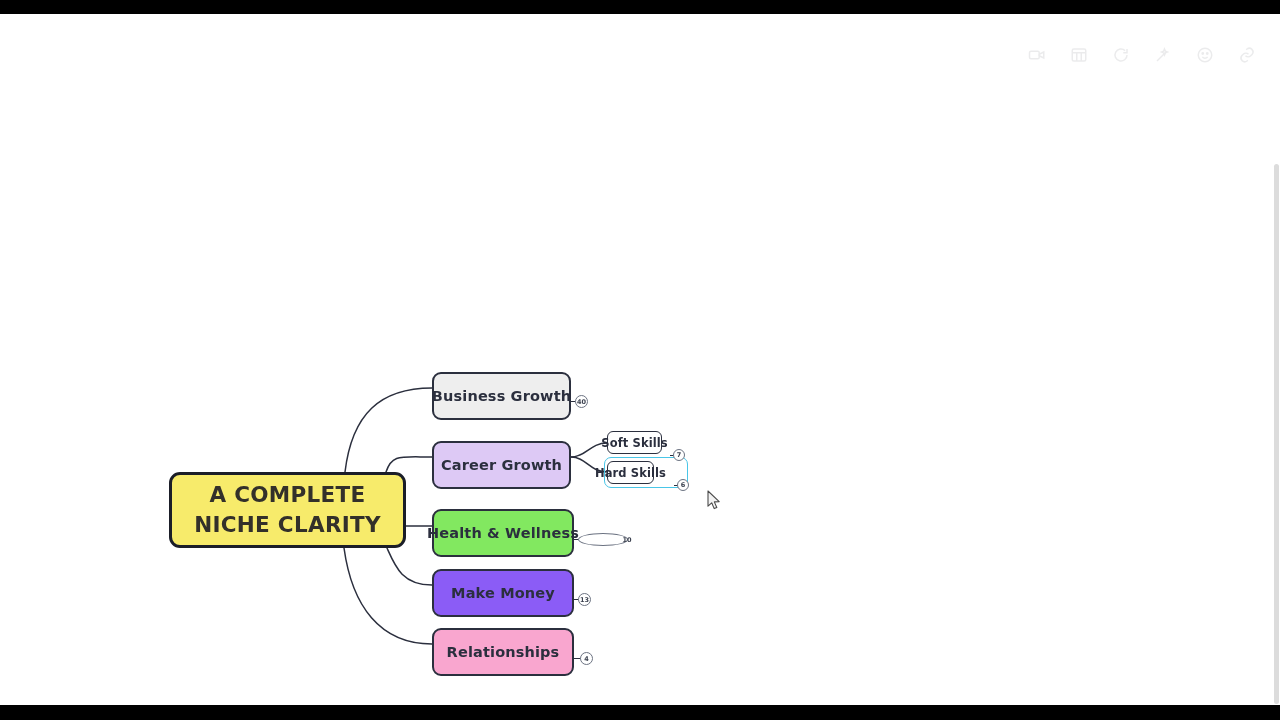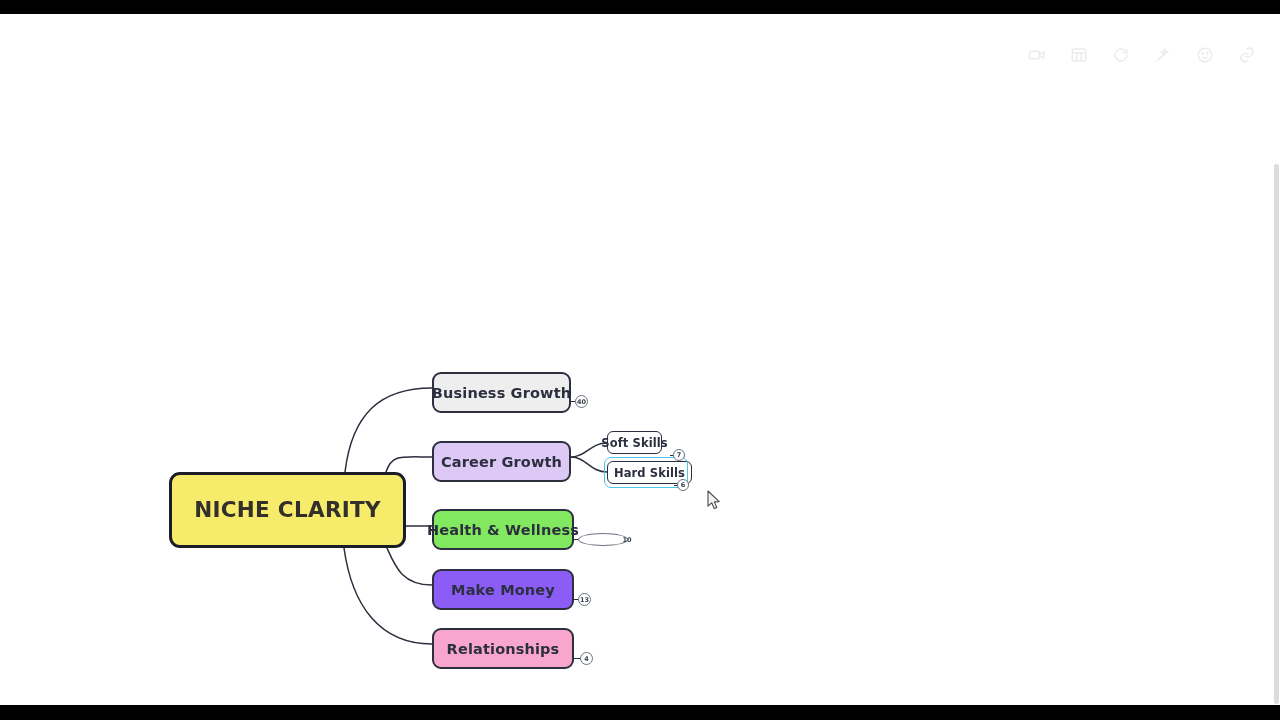--- a/index.html
+++ b/index.html
@@ -109,21 +109,21 @@
     font-size: 21.5px;
     letter-spacing: 0.3px;
     line-height: 1.32;
     color: #33302a;
     text-align: center;
   }
   .node-root .rl { display: block; }
 
   
   .node-branch {
-    height: 41px;
+    height: 48px;
     font-size: 14.5px;
     font-weight: 600;
     letter-spacing: 0.15px;
   }
   .n-business   { left: 432px; top: 358px; width: 139px; background: #eeeeee; }
   .n-career     { left: 432px; top: 427px; width: 139px; background: #ddc9f5; }
   .n-health     { left: 432px; top: 495px; width: 142px; background: #82e860; }
   .n-money      { left: 432px; top: 555px; width: 142px; background: #8b5cf6; }
   .n-relation   { left: 432px; top: 614px; width: 142px; background: #f9a6cf; }
 
@@ -131,21 +131,21 @@
   .node-sub {
     height: 23px;
     font-size: 11.5px;
     font-weight: 700;
     border-width: 1.8px;
     border-radius: 6px;
     background: #ffffff;
     letter-spacing: 0.1px;
   }
   .n-soft { left: 607px; top: 417px; width: 55px; }
-  .n-hard { left: 607px; top: 447px; width: 85px; }
+  .n-hard { left: 607px; top: 447px; width: 47px; }
 
   
   .selection {
     position: absolute;
     left: 604px; top: 443px;
     width: 84px; height: 31px;
     border: 1.8px solid #49c6e8;
     border-radius: 7px;
     background: transparent;
     z-index: 9;
@@ -286,20 +286,21 @@
 
         <path d="M 571 443 C 586 443, 590 429, 607 429"></path>
 
         <path d="M 571 443 C 586 443, 590 458, 607 458"></path>
       </g>
     </svg>
 
     <div class="nodes">
 
       <div class="node node-root">
+        <span class="rl">A COMPLETE</span>
         <span class="rl">NICHE CLARITY</span>
       </div>
 
       <div class="node node-branch n-business">
         <span>Business Growth</span>
       </div>
       <div class="node node-branch n-career">
         <span>Career Growth</span>
       </div>
       <div class="node node-branch n-health">

